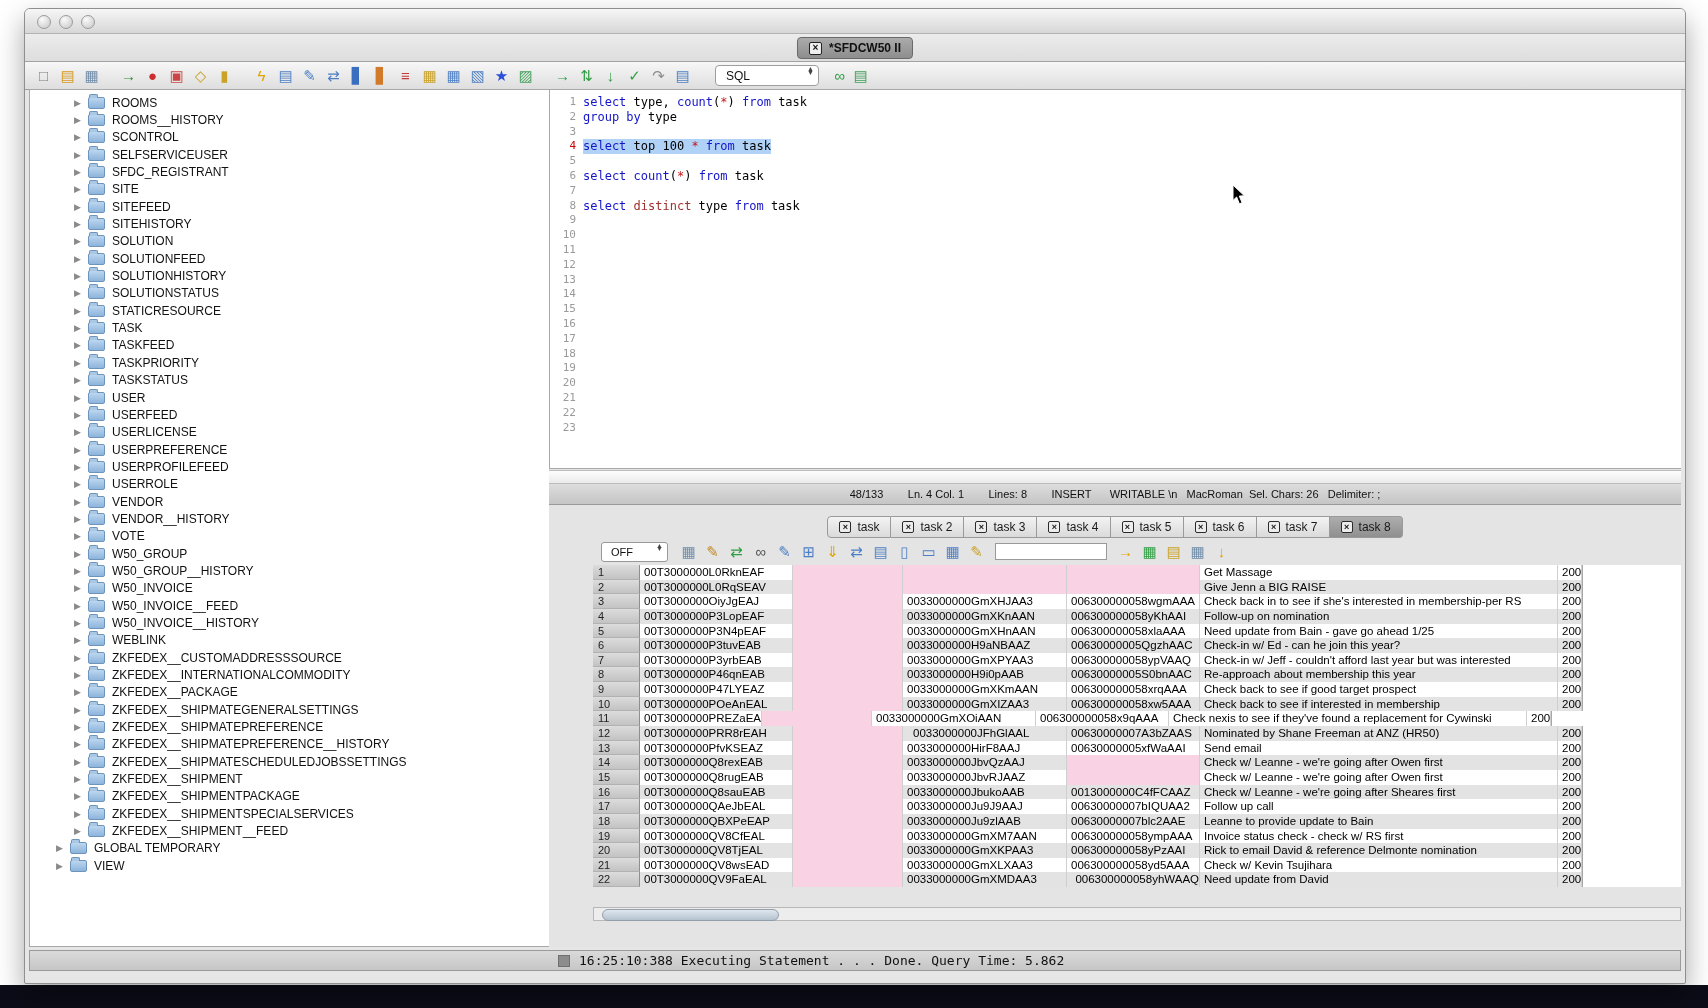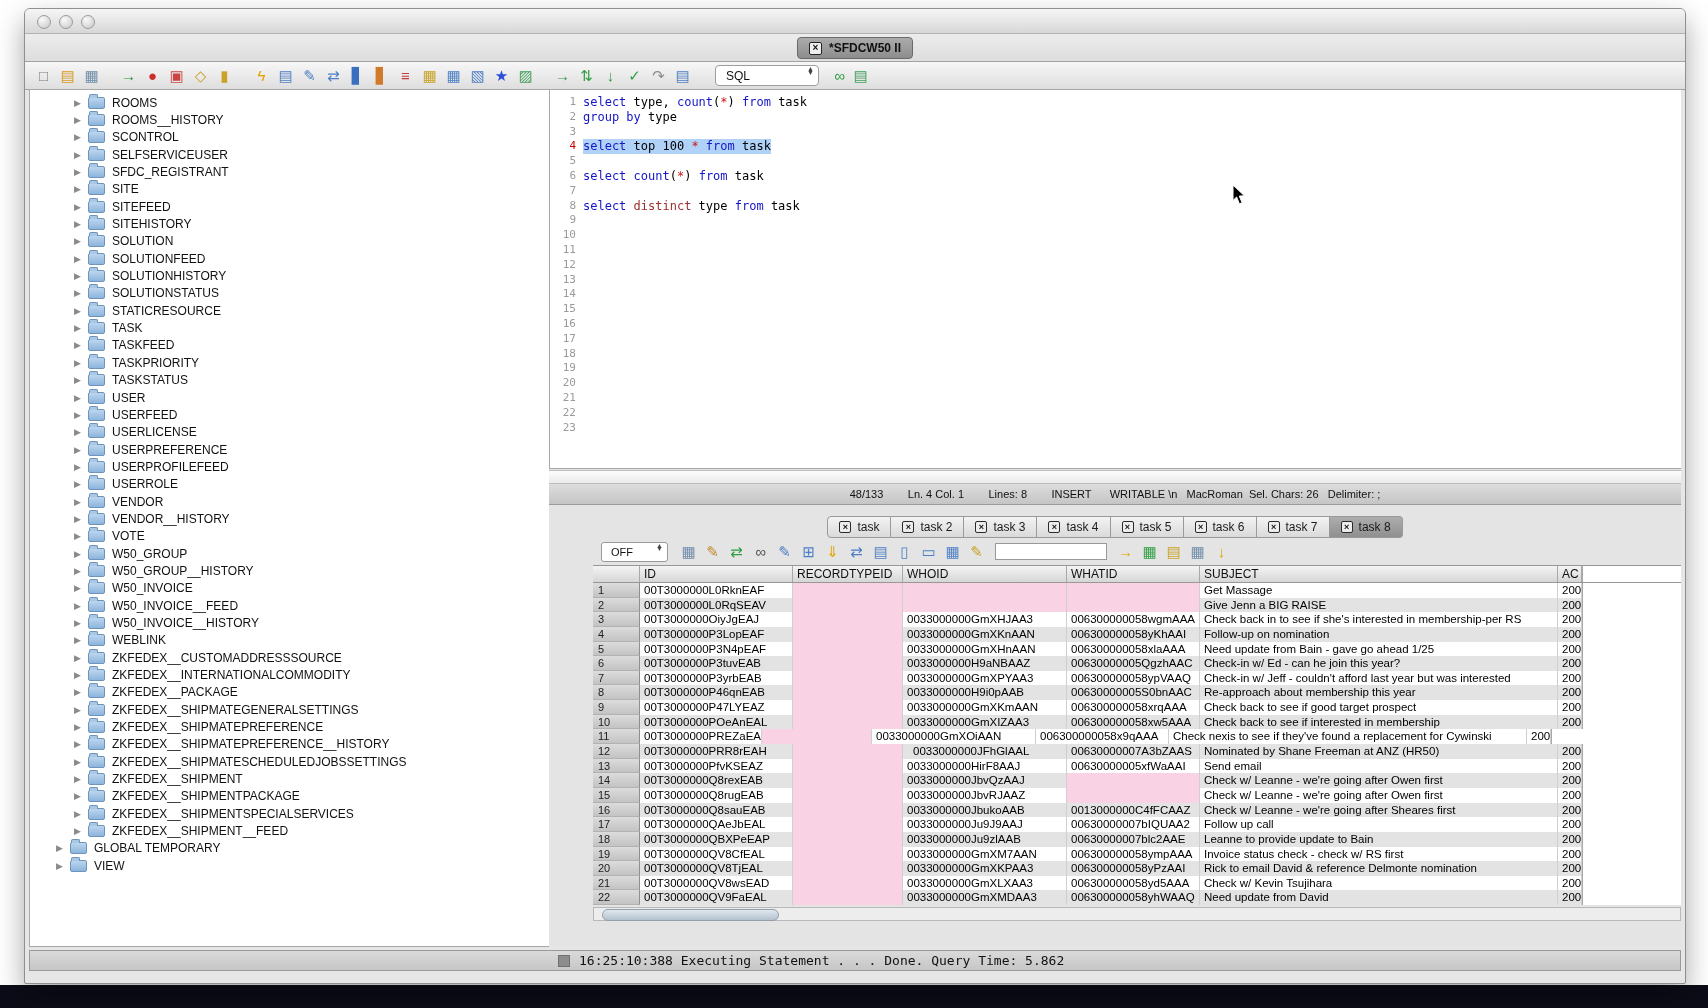--- a/index.html
+++ b/index.html
@@ -523,30 +523,20 @@
       <span class="res-icons" id="res-icons-right">
           <span class="tb-icon" style="color: rgb(227, 164, 0);">→</span>
           <span class="tb-icon" style="color: rgb(47, 158, 67);">▦</span>
           <span class="tb-icon" style="color: rgb(201, 162, 39);">▤</span>
           <span class="tb-icon" style="color: rgb(111, 140, 169);">▦</span>
           <span class="tb-icon" style="color: rgb(227, 164, 0);">↓</span>
         </span>
     </div>
 
     <div class="grid" id="grid">
-        <div class="g-h">
-          <div class="g-hc" style="width: 47px;"></div>
-          <div class="g-hc" style="width: 153px;">ID</div>
-          <div class="g-hc" style="width: 110px;">RECORDTYPEID</div>
-          <div class="g-hc" style="width: 164px;">WHOID</div>
-          <div class="g-hc" style="width: 133px;">WHATID</div>
-          <div class="g-hc" style="width: 358px;">SUBJECT</div>
-          <div class="g-hc" style="width: 24px;">AC</div>
-          <div class="g-fill"></div>
-        </div>
         <div class="g-row">
           <div class="g-rn" style="width: 47px;">1</div>
           <div class="g-c" style="width: 153px;">00T3000000L0RknEAF</div>
           <div class="g-c nullc" style="width: 110px; background: rgb(249, 211, 227);"></div>
           <div class="g-c nullc" style="width: 164px; background: rgb(249, 211, 227);"></div>
           <div class="g-c nullc" style="width: 133px; background: rgb(249, 211, 227);"></div>
           <div class="g-c" style="width: 358px;">Get Massage</div>
           <div class="g-c" style="width: 24px;">200</div>
           <div class="g-fill"></div>
         </div>
@@ -748,21 +738,21 @@
           <div class="g-c" style="width: 133px;">006300000058yd5AAA</div>
           <div class="g-c" style="width: 358px;">Check w/ Kevin Tsujihara</div>
           <div class="g-c" style="width: 24px;">200</div>
           <div class="g-fill"></div>
         </div>
         <div class="g-row even">
           <div class="g-rn" style="width: 47px;">22</div>
           <div class="g-c" style="width: 153px;">00T3000000QV9FaEAL</div>
           <div class="g-c nullc" style="width: 110px; background: rgb(249, 211, 227);"></div>
           <div class="g-c" style="width: 164px;">0033000000GmXMDAA3</div>
-          <div class="g-c" style="width: 133px;">006300000058yhWAAQ</div>
+          <div class="g-c" style="width: 133px; text-align: right;">006300000058yhWAAQ</div>
           <div class="g-c" style="width: 358px;">Need update from David</div>
           <div class="g-c" style="width: 24px;">200</div>
           <div class="g-fill"></div>
         </div>
       </div>
     <div class="grid-hscroll">
       <div class="g-thumb"></div>
     </div>
 
   </div>

